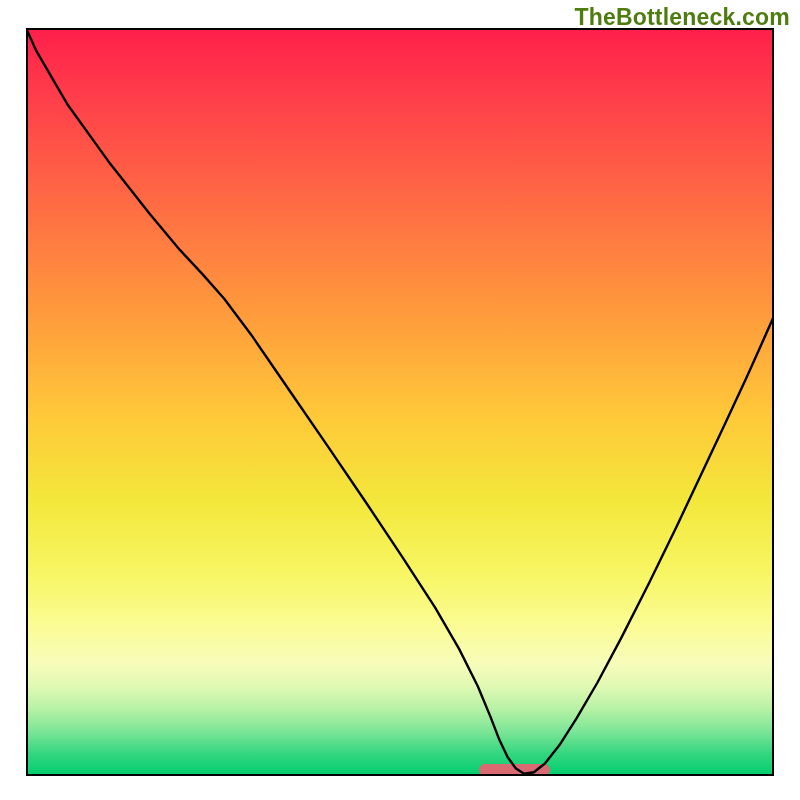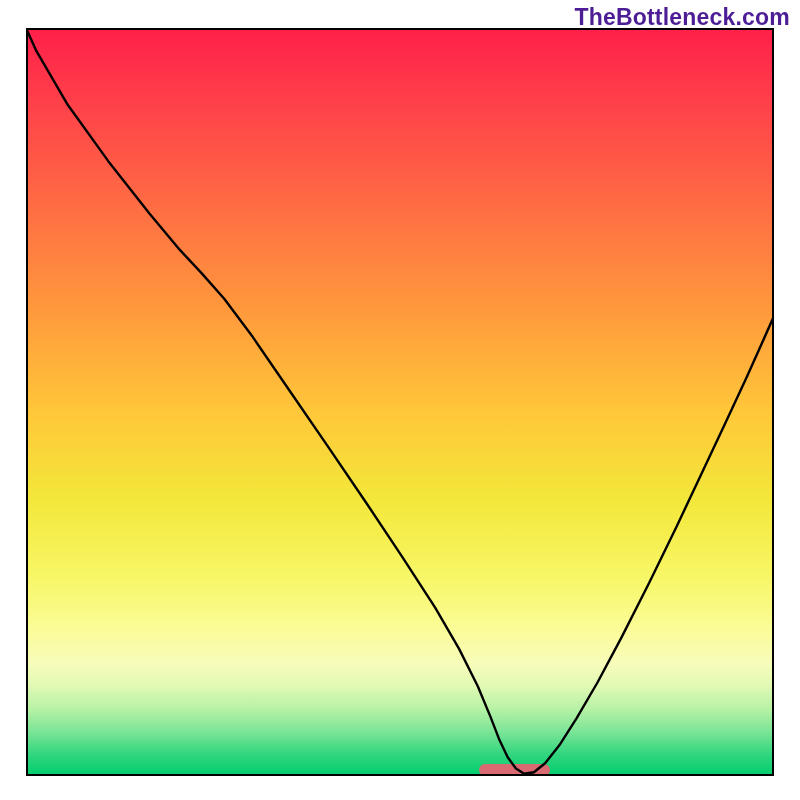--- a/index.html
+++ b/index.html
@@ -15,21 +15,21 @@
     width: 800px;
     height: 800px;
     background: #ffffff;
   }
   .watermark {
     position: absolute;
     top: 4px;
     right: 10px;
     font-size: 23px;
     font-weight: 600;
-    color: #4c1d95;
+    color: #4d7c0f;
     letter-spacing: 0.2px;
     pointer-events: none;
   }
   .plot-area {
     position: absolute;
     left: 26px;
     top: 28px;
     width: 748px;
     height: 748px;
   }

